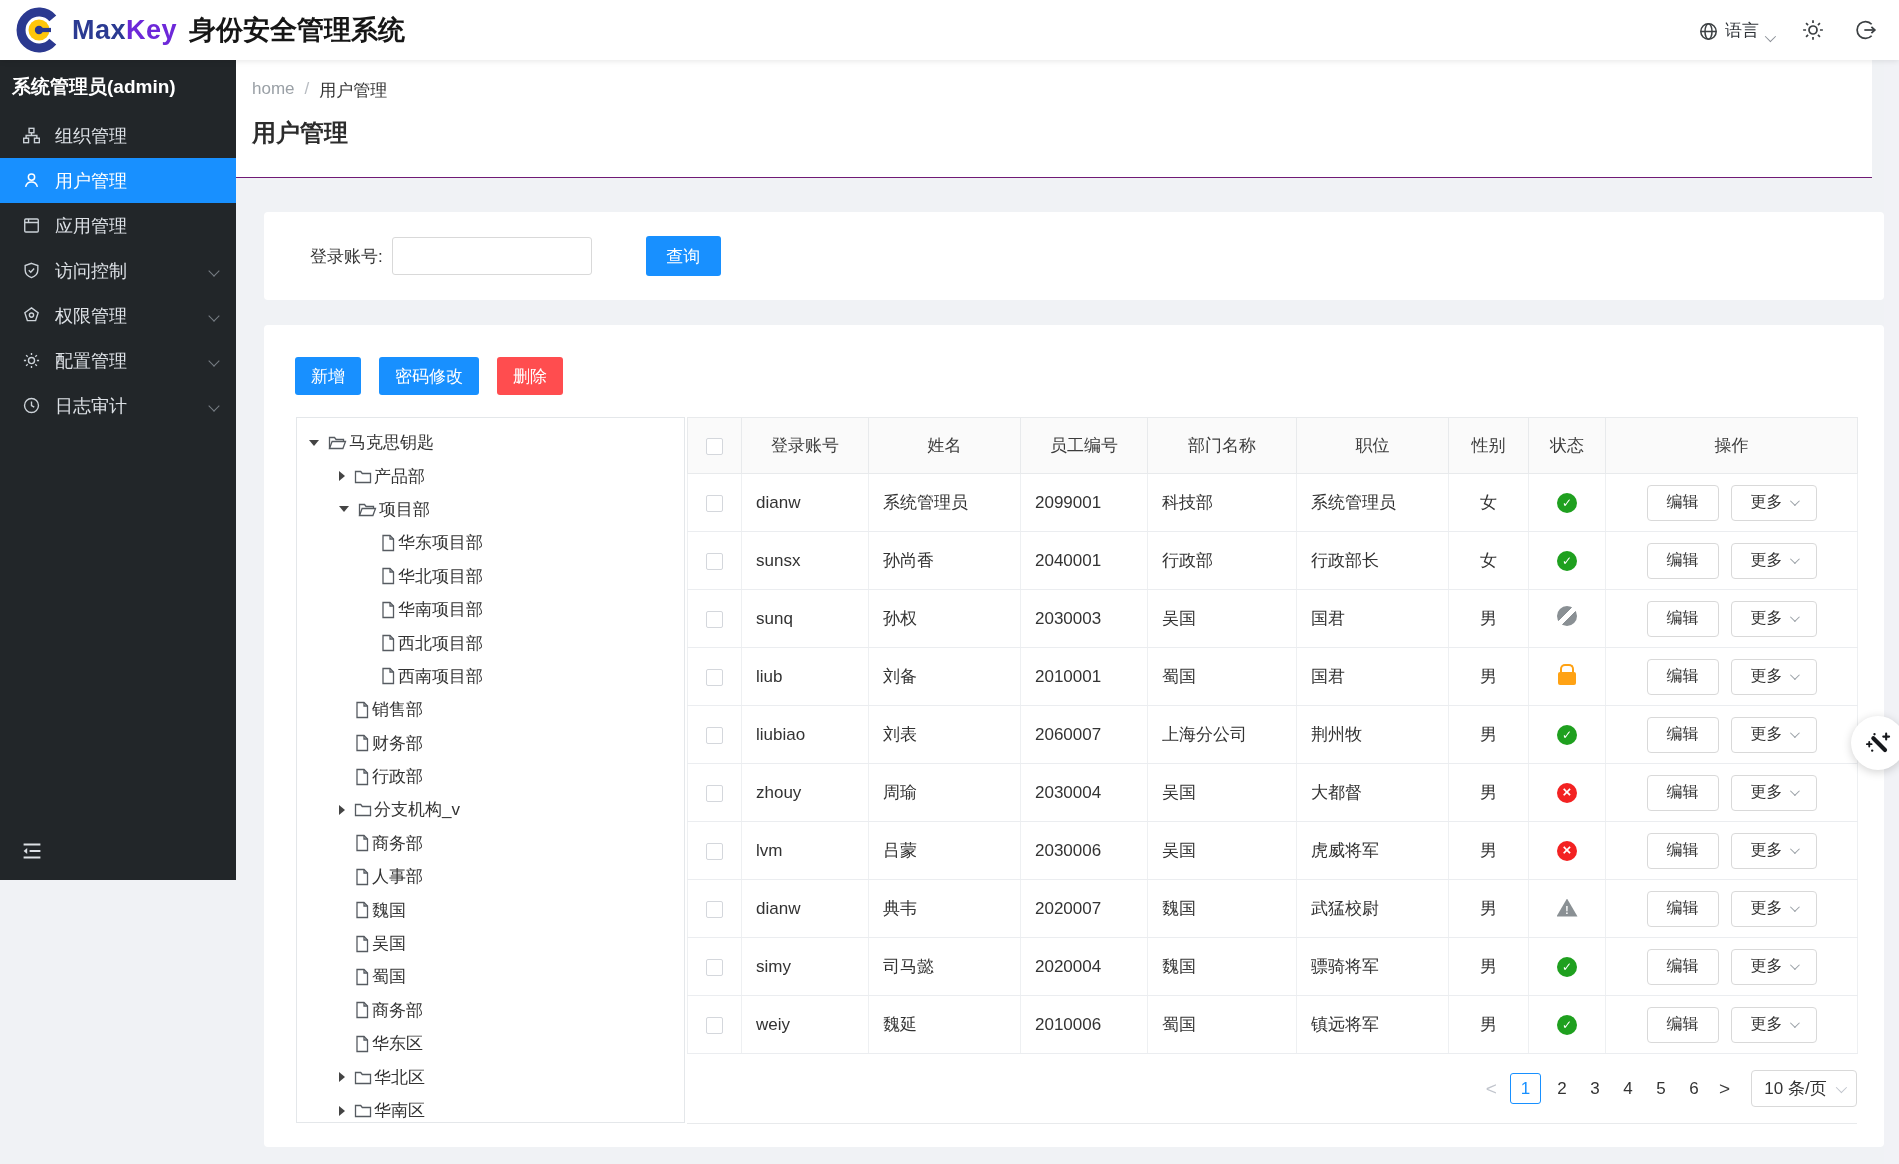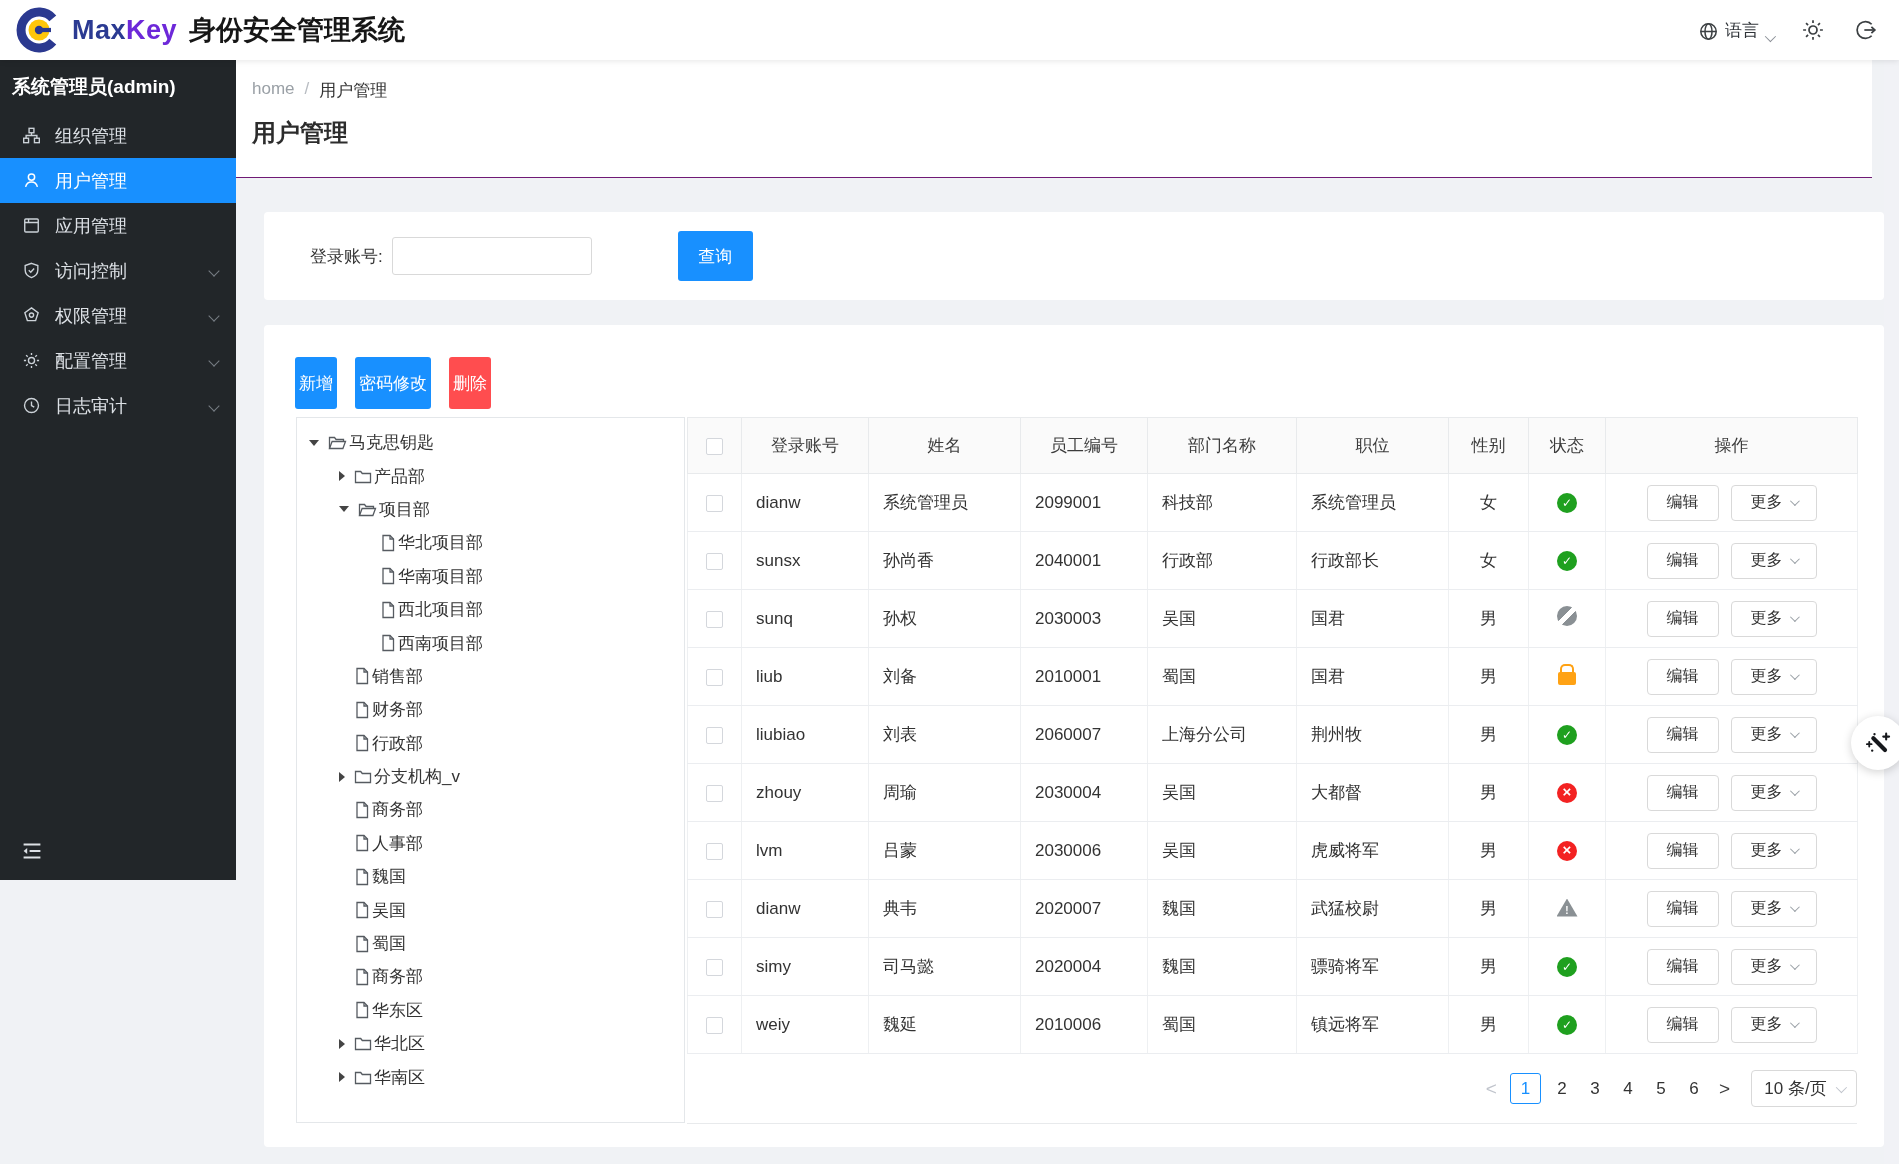--- a/index.html
+++ b/index.html
@@ -38,25 +38,25 @@
   .bc-sep { color:#b8bcc2; }
   .bc-cur { color:#333; }
   .page-title { position:absolute; left:28px; top:57px; font-size:24px; font-weight:600; color:#2c2c2c; }
 
   
   .search-card { position:absolute; left:264px; top:212px; width:1620px; height:88px; background:#fff; border-radius:4px; display:flex; align-items:center; }
   .search-label { margin-left:46px; font-size:17px; color:#333; }
   .search-input { margin-left:9px; width:200px; height:38px; border:1px solid #d9d9d9; border-radius:3px; background:#fff; padding:0 10px; font-size:16px; }
   .btn-primary { background:#1890ff; color:#fff; border:none; border-radius:3px; font-size:17px; cursor:pointer; font-family:inherit; }
   .btn-danger { background:#ff4d4f; color:#fff; border:none; border-radius:3px; font-size:17px; cursor:pointer; font-family:inherit; }
-  .search-btn { margin-left:86px; width:75px; height:50px; }
+  .search-btn { margin-left:54px; width:75px; height:40px; }
 
   .main-card { position:absolute; left:264px; top:325px; width:1620px; height:822px; background:#fff; border-radius:4px; }
   .toolbar { position:absolute; left:31px; top:32px; display:flex; gap:18px; }
-  .toolbar .tb { height:52px; padding:0 4px; }
+  .toolbar .tb { height:38px; padding:0 16px; }
 
   
   .tree-panel { position:absolute; left:32px; top:92px; width:389px; height:706px; border:1px solid #e4e7ea; overflow:hidden; padding-top:8px; }
   .tree-item { height:33.4px; display:flex; align-items:center; font-size:17px; color:#333; cursor:pointer; white-space:nowrap; }
   .tree-item[data-level="1"] { padding-left:12px; }
   .tree-item[data-level="2"] { padding-left:42px; }
   .tree-item[data-level="3"] { padding-left:68px; }
   .caret { display:none; width:0; height:0; margin-right:9px; }
   .caret-down { border-left:5px solid transparent; border-right:5px solid transparent; border-top:6px solid #444; }
   .caret-right { border-top:5px solid transparent; border-bottom:5px solid transparent; border-left:6px solid #444; }
@@ -298,20 +298,31 @@
     </div>
 
     <div class="tree-item" data-level="3" data-type="leaf">
       <span class="spacer-caret"></span>
       <span class="ticon ticon-leaf">
           <svg width="16" height="18" viewBox="0 0 16 18" fill="none" stroke="#565b61" stroke-width="1.3">
             <path d="M3 1.5h7l3.5 3.5v11.5H3z"></path>
             <path d="M10 1.5V5h3.5"></path>
           </svg>
         </span>
+
+      <span class="tlabel">华东项目部</span>
+    </div>
+    <div class="tree-item" data-level="3" data-type="leaf">
+      <span class="spacer-caret"></span>
+      <span class="ticon ticon-leaf">
+          <svg width="16" height="18" viewBox="0 0 16 18" fill="none" stroke="#565b61" stroke-width="1.3">
+            <path d="M3 1.5h7l3.5 3.5v11.5H3z"></path>
+            <path d="M10 1.5V5h3.5"></path>
+          </svg>
+        </span>
       <span class="tlabel">华北项目部</span>
     </div>
     <div class="tree-item" data-level="3" data-type="leaf">
       <span class="spacer-caret"></span>
       <span class="ticon ticon-leaf">
           <svg width="16" height="18" viewBox="0 0 16 18" fill="none" stroke="#565b61" stroke-width="1.3">
             <path d="M3 1.5h7l3.5 3.5v11.5H3z"></path>
             <path d="M10 1.5V5h3.5"></path>
           </svg>
         </span>

